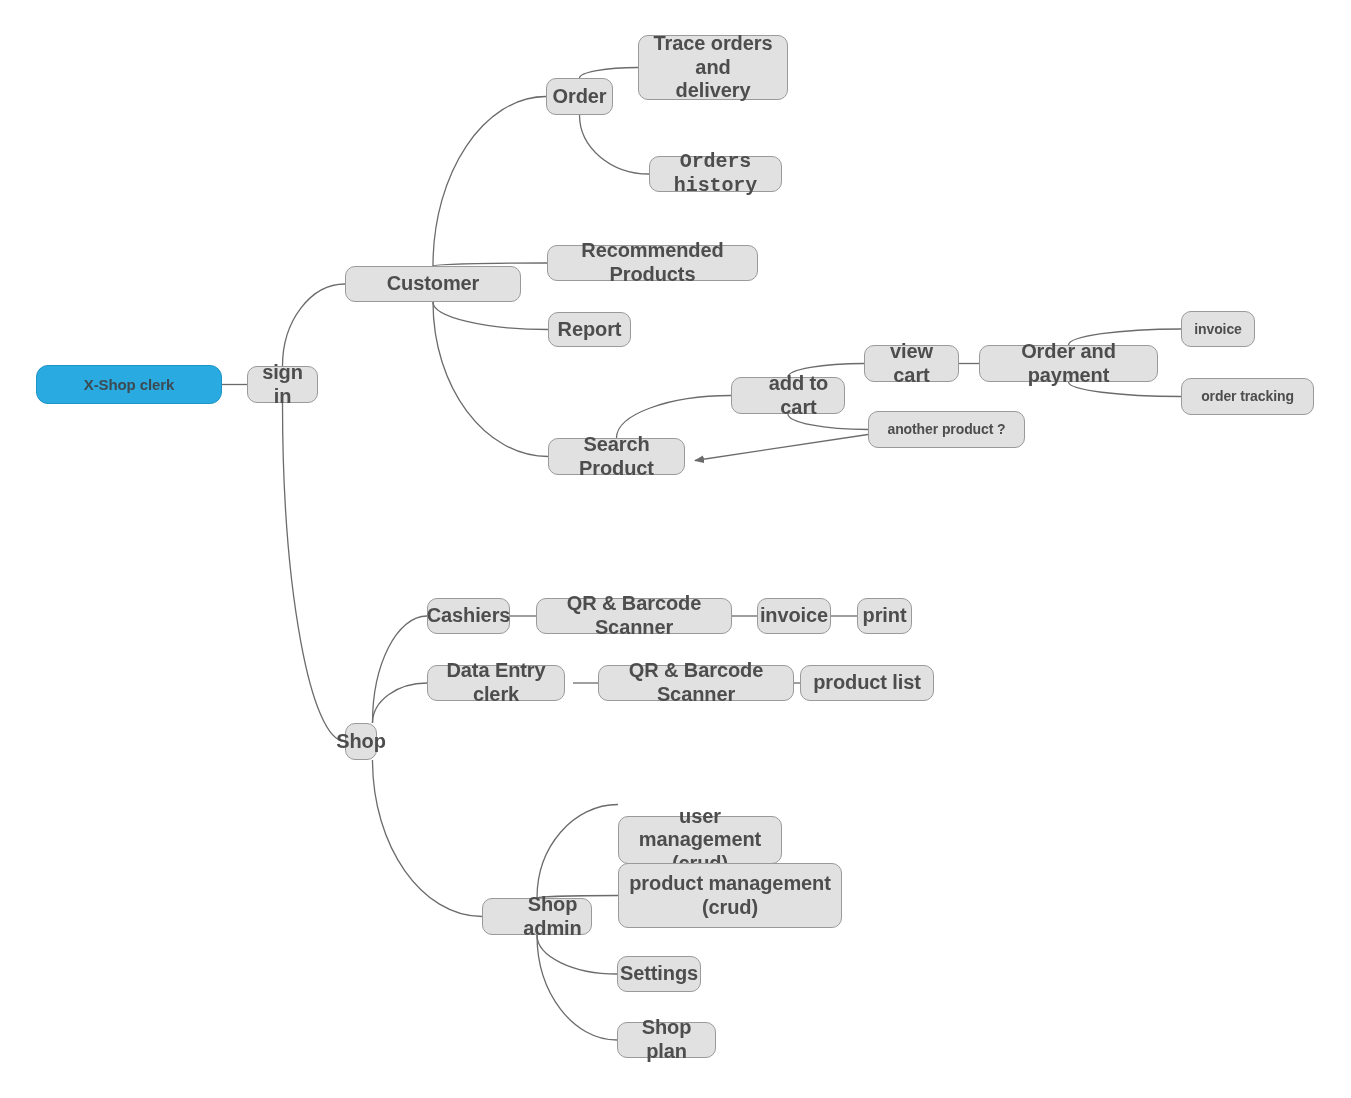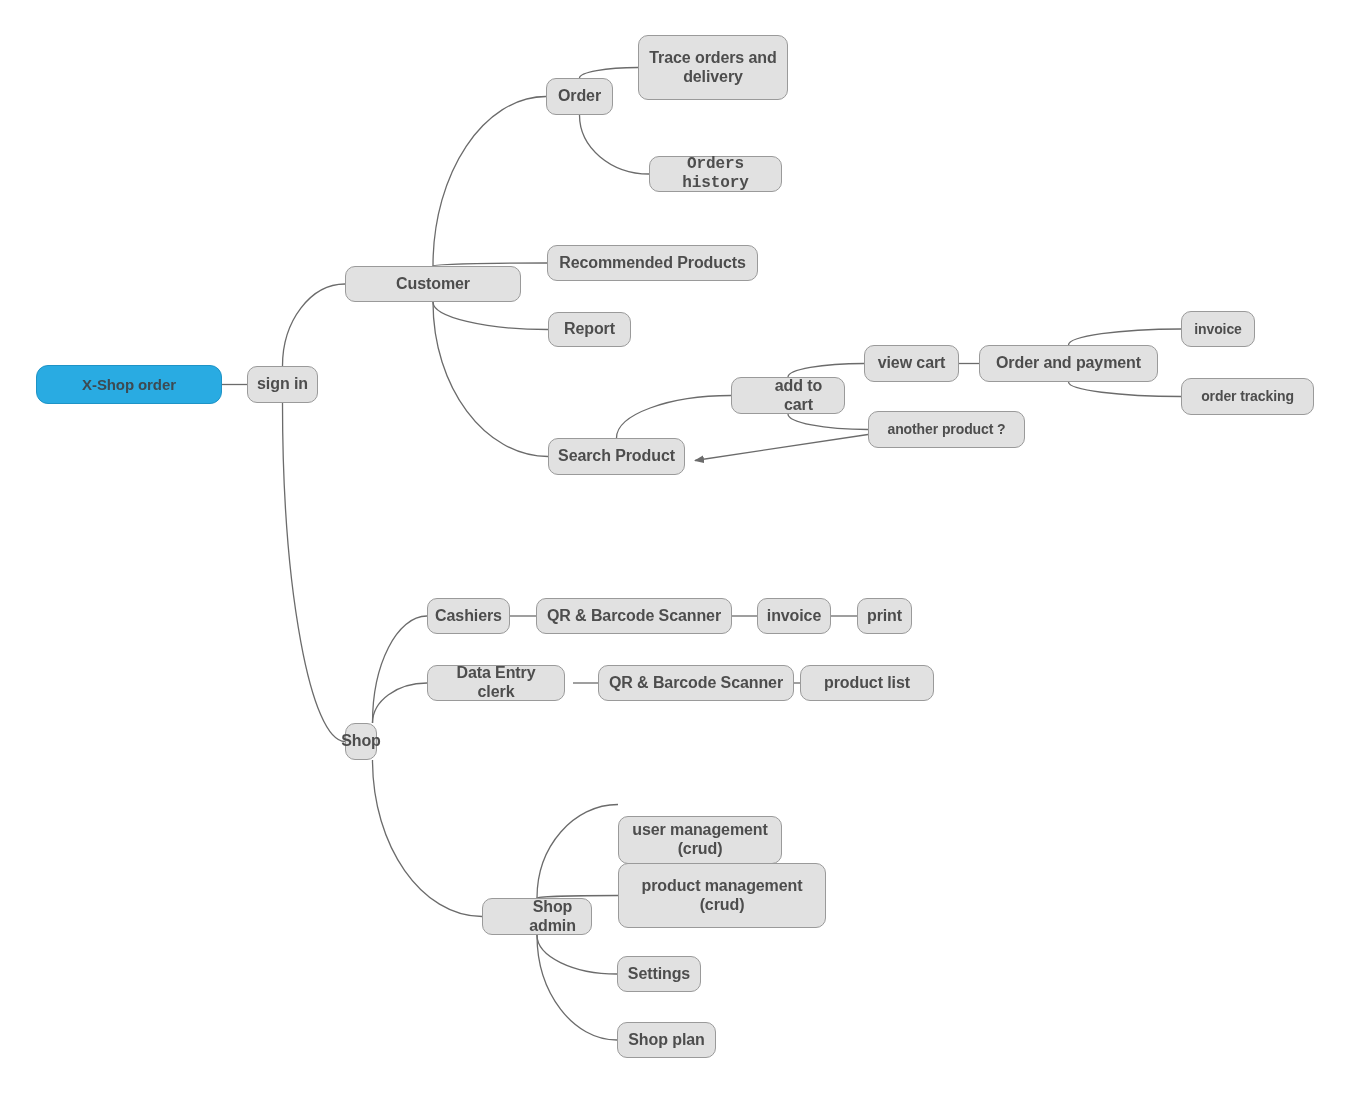--- a/index.html
+++ b/index.html
@@ -30,21 +30,21 @@
     box-sizing: border-box;
     display: flex;
     align-items: center;
     justify-content: center;
     text-align: center;
     background: #e1e1e1;
     border: 1px solid #9a9a9a;
     border-radius: 10px;
     color: #4d4d4d;
     font-weight: bold;
-    font-size: 16px;
+    font-size: 20px;
     line-height: 1.18;
     letter-spacing: -0.1px;
     padding: 0 8px;
     white-space: pre-line;
   }
   .node.root {
     background: #29abe2;
     border: 1px solid #1e93c6;
     color: #3d4a52;
     border-radius: 12px;
@@ -90,21 +90,21 @@
         <path d="M573,683 L598,683"></path>
         <path d="M794,683 L818,683"></path>
         <path d="M372.5,760 C372.5,846.075 421.775,916.5 482,916.5"></path>
         <path d="M537,898 C537,846.575 573.45,804.5 618,804.5"></path>
         <path d="M537,898 C537,896.625 573.45,895.5 618,895.5"></path>
         <path d="M537,935 C537,956.45 573,974 617,974"></path>
         <path d="M537,935 C537,992.75 573,1040 617,1040"></path>
       </g>
   </svg>
 
-  <div class="node root" style="left: 36px; top: 365px; width: 186px; height: 39px;">X-Shop order</div>
+  <div class="node root" style="left: 36px; top: 365px; width: 186px; height: 39px;">X-Shop clerk</div>
   <div class="node" style="left: 247px; top: 366px; width: 71px; height: 37px;">sign in</div>
 
   <div class="node" style="left: 345px; top: 266px; width: 176px; height: 36px;">Customer</div>
   <div class="node" style="left: 546px; top: 78px; width: 67px; height: 37px;">Order</div>
   <div class="node" style="left: 638px; top: 35px; width: 150px; height: 65px;">Trace orders and
 delivery</div>
   <div class="node" style="left: 649px; top: 156px; width: 133px; height: 36px; font-family: Liberation Mono, monospace;">Orders history</div>
   <div class="node" style="left: 547px; top: 245px; width: 211px; height: 36px;">Recommended Products</div>
   <div class="node" style="left: 548px; top: 312px; width: 83px; height: 35px;">Report</div>
   <div class="node" style="left: 548px; top: 438px; width: 137px; height: 37px;">Search Product</div>
@@ -121,18 +121,18 @@
   <div class="node" style="left: 536px; top: 598px; width: 196px; height: 36px;">QR &amp; Barcode Scanner</div>
   <div class="node" style="left: 757px; top: 598px; width: 74px; height: 36px;">invoice</div>
   <div class="node" style="left: 857px; top: 598px; width: 55px; height: 36px;">print</div>
   <div class="node" style="left: 427px; top: 665px; width: 138px; height: 36px;">Data Entry clerk</div>
   <div class="node" style="left: 598px; top: 665px; width: 196px; height: 36px;">QR &amp; Barcode Scanner</div>
   <div class="node" style="left: 800px; top: 665px; width: 134px; height: 36px;">product list</div>
 
   <div class="node" style="left: 482px; top: 898px; width: 110px; height: 37px; padding-left: 39px;">Shop admin</div>
   <div class="node" style="left: 618px; top: 816px; width: 164px; height: 48px;">user management
 (crud)</div>
-  <div class="node" style="left: 618px; top: 863px; width: 208px; height: 65px;">product management
+  <div class="node" style="left: 618px; top: 863px; width: 224px; height: 65px;">product management
 (crud)</div>
   <div class="node" style="left: 617px; top: 956px; width: 84px; height: 36px;">Settings</div>
   <div class="node" style="left: 617px; top: 1022px; width: 99px; height: 36px;">Shop plan</div>
 
 </div>
 
 </body></html>

